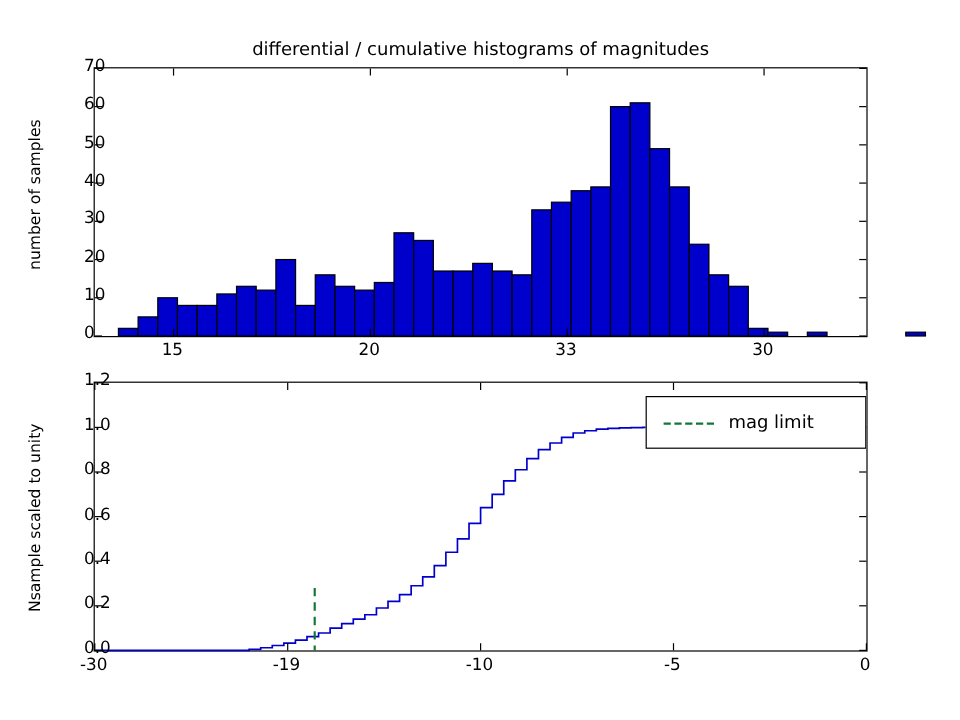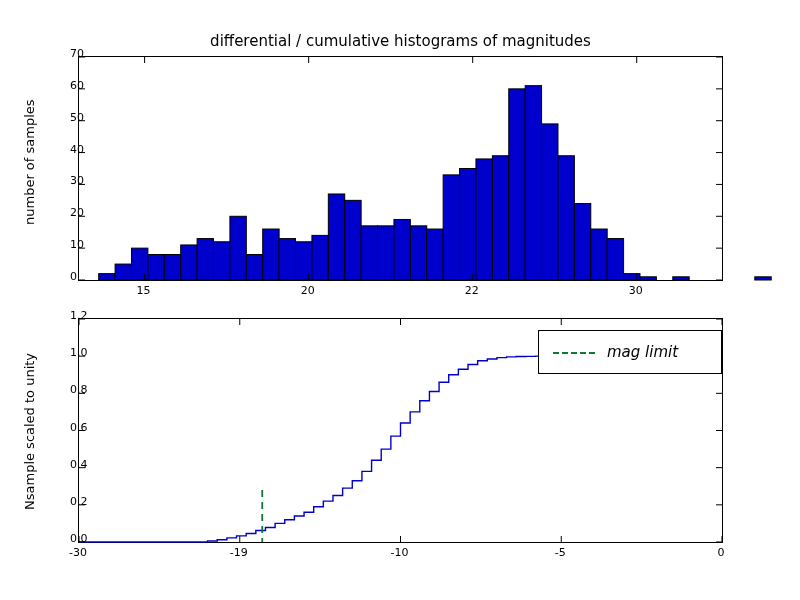--- a/index.html
+++ b/index.html
@@ -12,23 +12,23 @@
     position:absolute;text-align:center;font-size:15px;color:#000;
     white-space:nowrap;
   }
 
   .ylabel{
     position:absolute;font-size:13px;color:#000;
     transform-origin:0 0;transform:rotate(-90deg);white-space:nowrap;
   }
   .xlabel{position:absolute;font-size:13px;color:#000;white-space:nowrap;text-align:center;}
 
-  .tick-label{position:absolute;font-size:11px;color:#000;white-space:nowrap;}
+  .tick-label{position:absolute;font-size:14px;color:#000;white-space:nowrap;}
 
-  .legend-box{position:absolute;border:1px solid #000;background:#fff;box-sizing:border-box;font-style:italic;}
+  .legend-box{position:absolute;border:1px solid #000;background:#fff;box-sizing:border-box;}
   .legend-label{position:absolute;font-size:15px;color:#000;white-space:nowrap;}
   .legend-dash{position:absolute;height:0;border-top:2px dashed #117733;}
 
   svg{position:absolute;left:0;top:0;overflow:visible;}
 </style>
 </head>
 <body>
 
 <div id="root">
 
@@ -107,21 +107,21 @@
       <div class="tick-label" style="left: 70px; top: 206.286px; width: 0px; text-align: right; transform: translateX(-100%);">20</div>
       <div class="tick-label" style="left: 70px; top: 174.429px; width: 0px; text-align: right; transform: translateX(-100%);">30</div>
       <div class="tick-label" style="left: 70px; top: 142.571px; width: 0px; text-align: right; transform: translateX(-100%);">40</div>
       <div class="tick-label" style="left: 70px; top: 110.714px; width: 0px; text-align: right; transform: translateX(-100%);">50</div>
       <div class="tick-label" style="left: 70px; top: 78.8571px; width: 0px; text-align: right; transform: translateX(-100%);">60</div>
       <div class="tick-label" style="left: 70px; top: 47px; width: 0px; text-align: right; transform: translateX(-100%);">70</div>
     </div>
   <div id="top-xticks">
       <div class="tick-label" style="left: 143.612px; top: 284px; transform: translateX(-50%);">15</div>
       <div class="tick-label" style="left: 307.643px; top: 284px; transform: translateX(-50%);">20</div>
-      <div class="tick-label" style="left: 471.673px; top: 284px; transform: translateX(-50%);">22</div>
+      <div class="tick-label" style="left: 471.673px; top: 284px; transform: translateX(-50%);">33</div>
       <div class="tick-label" style="left: 635.704px; top: 284px; transform: translateX(-50%);">30</div>
     </div>
 
   <div class="axes-frame" style="left:78px;top:318px;width:645px;height:225px;">
     <svg id="bot-svg" width="643" height="223" viewBox="0 0 643 223" preserveAspectRatio="none">
         <path d="M 0 223 L 122.17000000000002 223 L 122.17000000000002 223 L 128.6 223 L 128.6 222.07083333333333 L 138.245 222.07083333333333 L 138.245 220.77 L 147.89 220.77 L 147.89 218.91166666666666 L 157.53500000000003 218.91166666666666 L 157.53500000000003 216.8675 L 167.17999999999998 216.8675 L 167.17999999999998 214.45166666666665 L 176.82500000000002 214.45166666666665 L 176.82500000000002 211.47833333333332 L 186.47000000000003 211.47833333333332 L 186.47000000000003 208.505 L 196.115 208.505 L 196.115 204.41666666666666 L 205.76 204.41666666666666 L 205.76 200.7 L 215.40499999999997 200.7 L 215.40499999999997 196.98333333333332 L 225.04999999999998 196.98333333333332 L 225.04999999999998 193.26666666666665 L 234.69500000000002 193.26666666666665 L 234.69500000000002 187.69166666666666 L 244.34 187.69166666666666 L 244.34 182.11666666666667 L 253.985 182.11666666666667 L 253.985 176.54166666666666 L 263.63 176.54166666666666 L 263.63 169.10833333333335 L 273.275 169.10833333333335 L 273.275 161.675 L 282.92 161.675 L 282.92 152.38333333333333 L 292.565 152.38333333333333 L 292.565 141.23333333333332 L 302.21000000000004 141.23333333333332 L 302.21000000000004 130.08333333333331 L 311.855 130.08333333333331 L 311.855 117.075 L 321.5 117.075 L 321.5 104.06666666666666 L 331.145 104.06666666666666 L 331.145 92.91666666666666 L 340.79 92.91666666666666 L 340.79 81.76666666666665 L 350.435 81.76666666666665 L 350.435 72.475 L 360.08 72.475 L 360.08 63.18333333333334 L 369.72499999999997 63.18333333333334 L 369.72499999999997 55.75 L 379.37000000000006 55.75 L 379.37000000000006 50.17499999999998 L 389.015 50.17499999999998 L 389.015 45.52916666666667 L 398.66 45.52916666666667 L 398.66 41.8125 L 408.305 41.8125 L 408.305 39.95416666666668 L 417.95 39.95416666666668 L 417.95 38.653333333333336 L 427.595 38.653333333333336 L 427.595 37.91 L 437.23999999999995 37.91 L 437.23999999999995 37.53833333333333 L 446.88500000000005 37.53833333333333 L 446.88500000000005 37.35249999999999 L 456.53 37.35249999999999 L 456.53 37.16666666666666 L 466.175 37.16666666666666 L 466.175 37.16666666666666 L 482.25 37.16666666666666 L 482.25 37.16666666666666 L 514.4 37.16666666666666 L 514.4 37.16666666666666 L 546.55 37.16666666666666 L 546.55 37.16666666666666 L 578.7 37.16666666666666 L 578.7 37.16666666666666 L 610.85 37.16666666666666 L 610.85 37.16666666666666 L 643 37.16666666666666 L 643 37.16666666666666" fill="none" stroke="#0000cc" stroke-width="1.4"></path>
         <line x1="183.255" y1="170.96666666666667" x2="183.255" y2="223" stroke="#117733" stroke-width="1.8" stroke-dasharray="7,5"></line>
         <line x1="0" y1="223" x2="6" y2="223" stroke="#000" stroke-width="1"></line>
         <line x1="643" y1="223" x2="637" y2="223" stroke="#000" stroke-width="1"></line>
         <line x1="0" y1="185.83333333333331" x2="6" y2="185.83333333333331" stroke="#000" stroke-width="1"></line>

